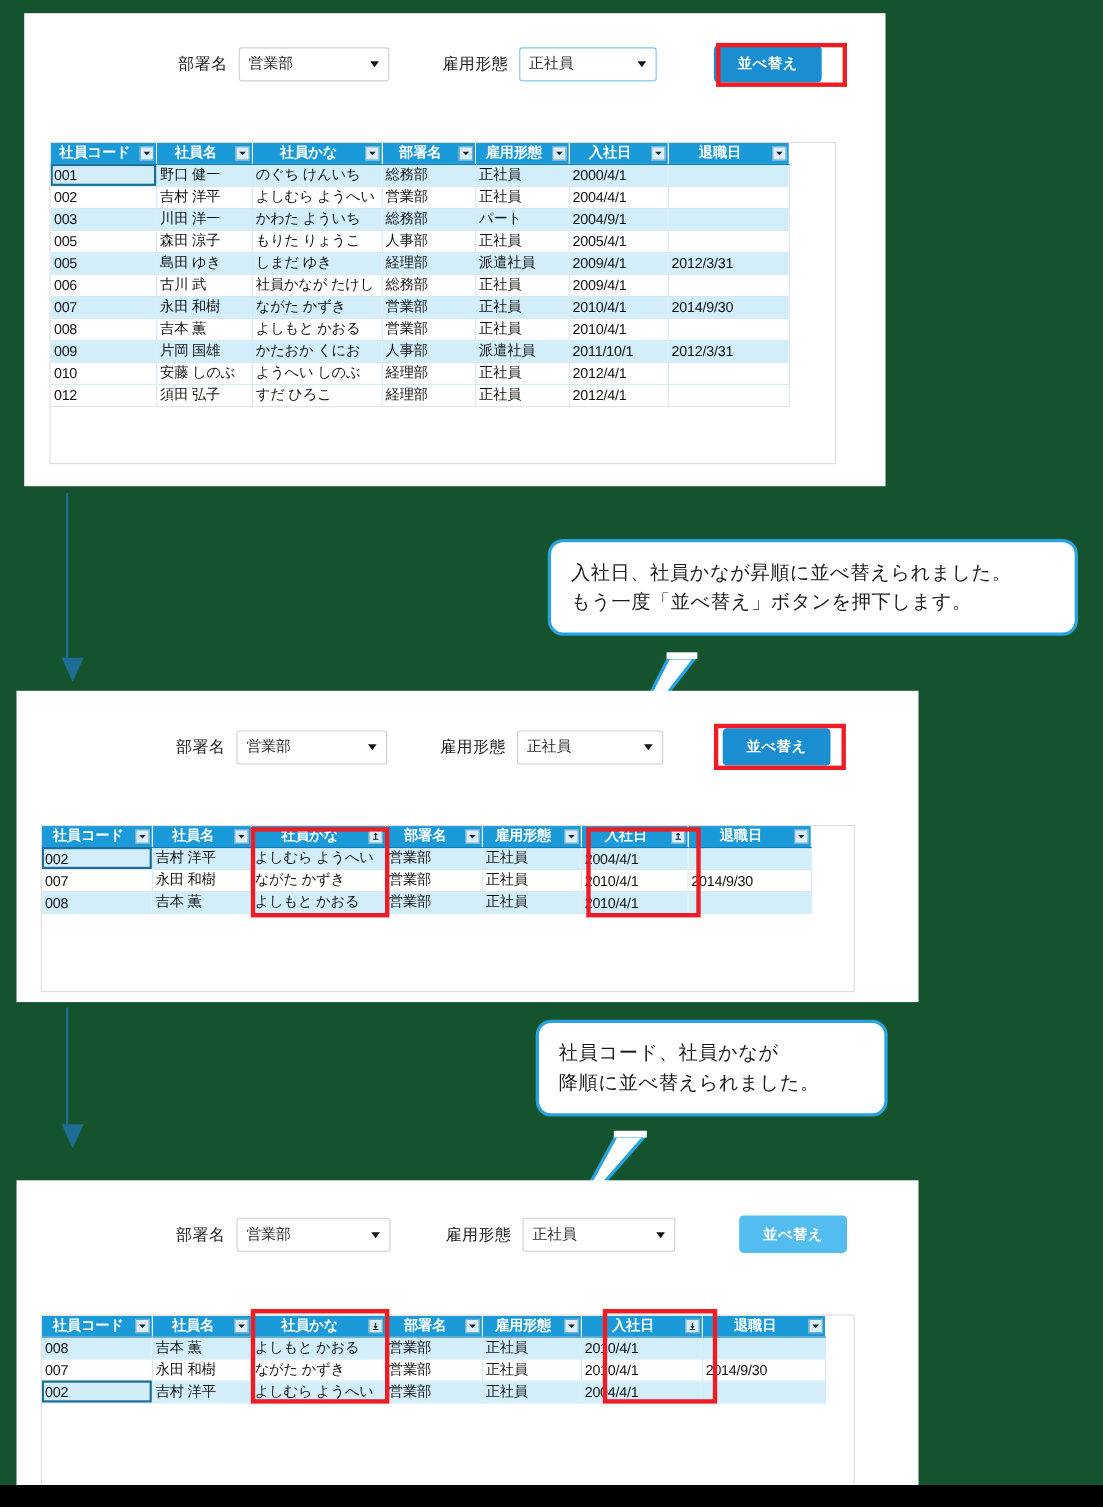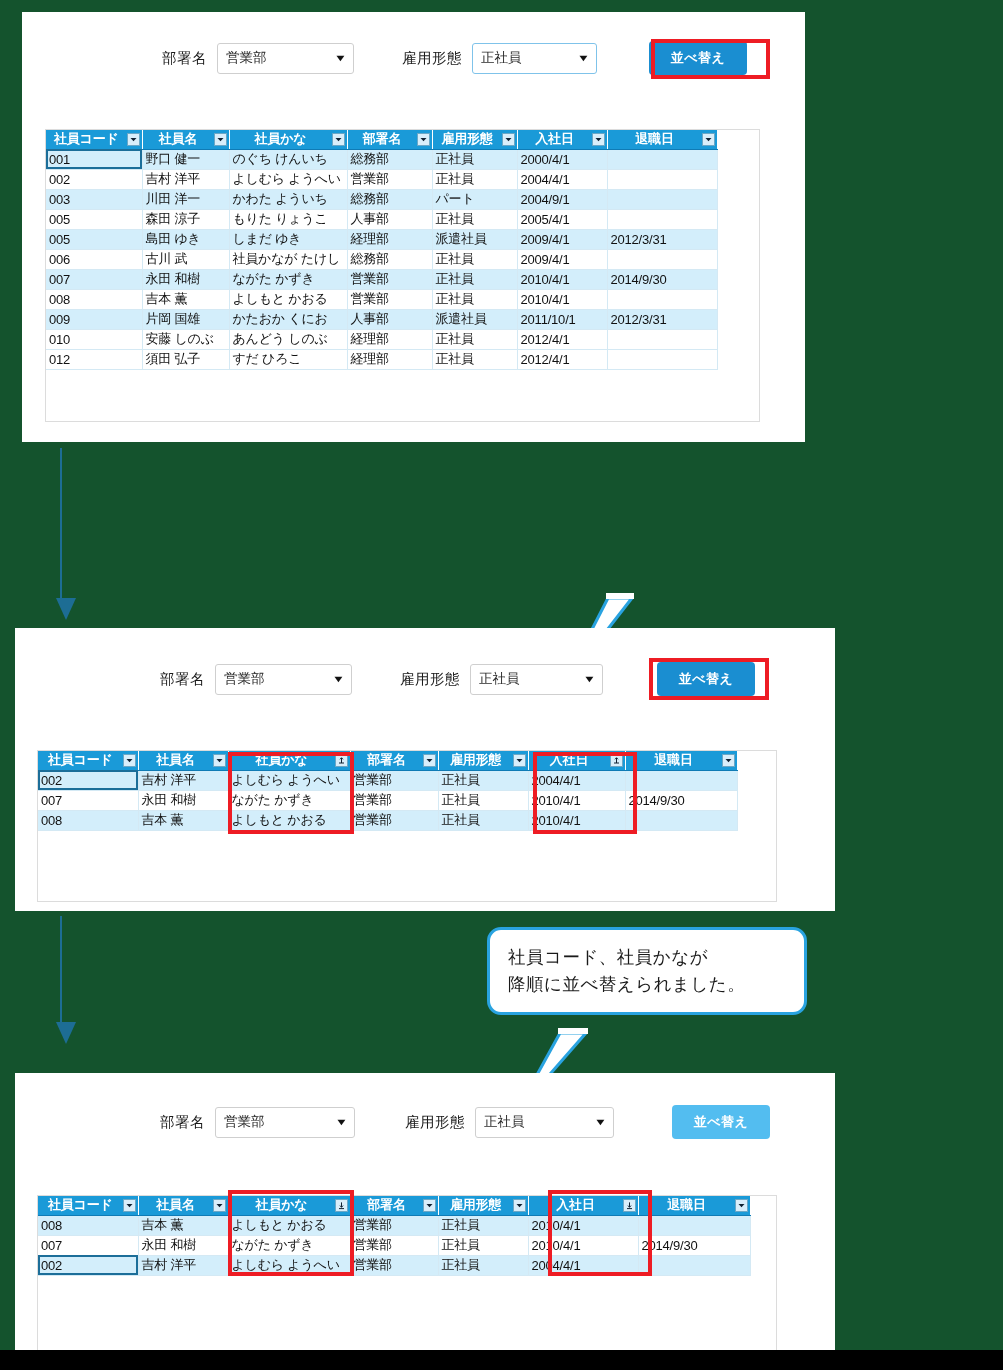--- a/index.html
+++ b/index.html
@@ -350,21 +350,21 @@
               <td>片岡 国雄</td>
               <td>かたおか くにお</td>
               <td>人事部</td>
               <td>派遣社員</td>
               <td>2011/10/1</td>
               <td>2012/3/31</td>
             </tr>
             <tr class="even">
               <td>010</td>
               <td>安藤 しのぶ</td>
-              <td>あんどう しのぶ</td>
+              <td>ようへい しのぶ</td>
               <td>経理部</td>
               <td>正社員</td>
               <td>2012/4/1</td>
               <td></td>
             </tr>
             <tr class="even">
               <td>012</td>
               <td>須田 弘子</td>
               <td>すだ ひろこ</td>
               <td>経理部</td>
@@ -375,20 +375,24 @@
           </tbody>
         </table>
     </div>
   </div>
 
   <div class="flowarrow" style="left:56px; top:448px; width:20px; height:172px;">
     <div class="shaft" style="height:150px;"></div>
     <div class="head"></div>
   </div>
 
+  <div class="callout" style="left:498px; top:490px; width:482px;">
+    <div class="line">入社日、社員かなが昇順に並べ替えられました。</div>
+    <div class="line">もう一度「並べ替え」ボタンを押下します。</div>
+  </div>
   <svg class="tail" style="left:540px; top:590px;" width="130" height="110">
     <path d="M 92,8 L 22,98 L 68,8 Z" fill="#ffffff" stroke="#29a3e0" stroke-width="3" stroke-linejoin="round"></path>
     <path d="M 66,6 L 94,6" stroke="#ffffff" stroke-width="6"></path>
   </svg>
 
   <div class="panel" id="panel2">
 
     <div class="toolbar" style="left:145px; top:34px; gap:10px;">
       <span class="tb-label">部署名</span>
       <div class="tb-select" style="width:137px;">

